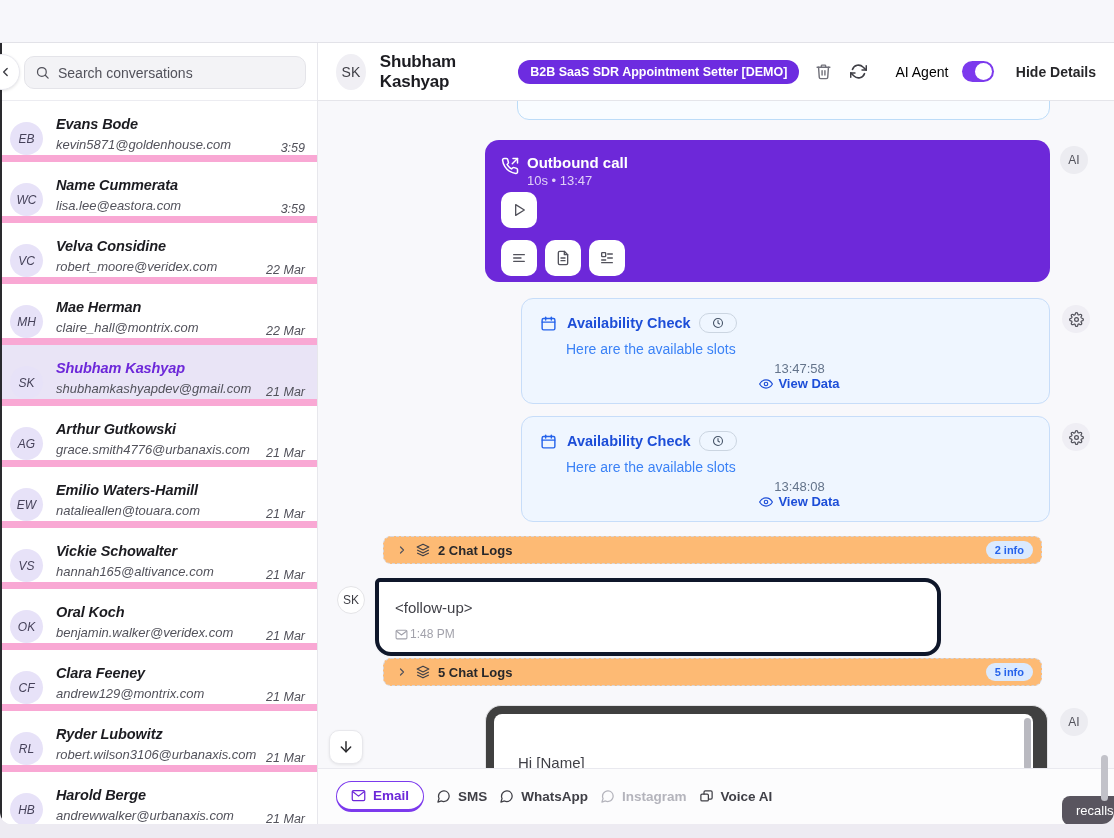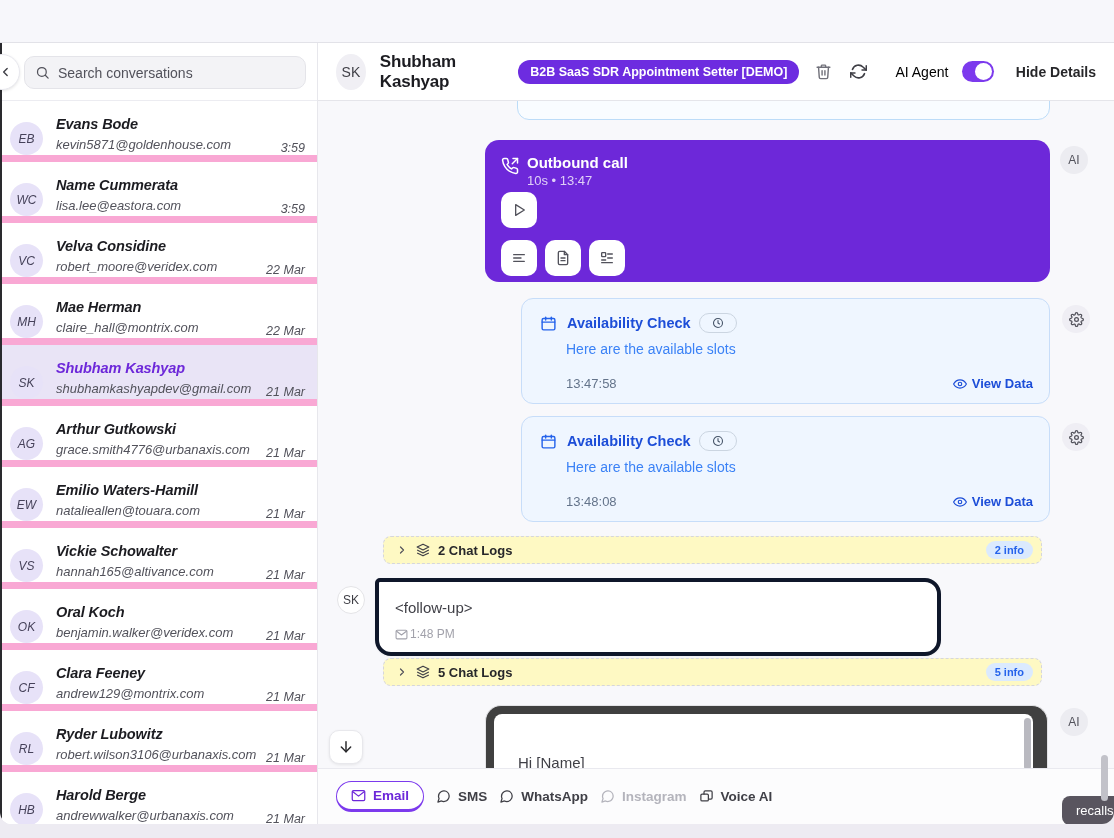--- a/index.html
+++ b/index.html
@@ -129,31 +129,31 @@
     background:#eff6ff; border:1px solid #c7ddf9; border-radius:12px; padding:14px 8px 12px 18px;
   }
   .tool-head { display:flex; align-items:center; gap:8px; }
   .tool-head .cal { color:#2563eb; }
   .tool-title { font-size:14.5px; font-weight:700; color:#1d4ed8; margin-left:2px; }
   .clock-pill {
     border:1px solid #cbd5e1; border-radius:999px; width:38px; height:20px;
     display:flex; align-items:center; justify-content:center; color:#475569; background:transparent;
   }
   .tool-msg { font-size:14px; color:#3b82f6; margin:8px 0 0 26px; }
-  .tool-foot { position:absolute; left:44px; right:16px; bottom:12px; display:flex; justify-content:space-between; align-items:center; }
+  .tool-foot { position:absolute; left:44px; right:16px; bottom:12px; display:flex; align-items:center;flex-direction:column; }
   .tool-time { font-size:13px; color:#64748b; }
   .view-data { display:flex; align-items:center; gap:5px; color:#1d4ed8; font-size:13px; font-weight:700; cursor:pointer; background:none; border:none; font-family:inherit; }
   .gear-btn {
     position:absolute; left:744px; width:28px; height:28px; border-radius:50%;
     background:#efeef4; border:none; display:flex; align-items:center; justify-content:center;
     color:#52525b; cursor:pointer;
   }
   .chatlog-row {
     position:absolute; left:65px; width:659px; height:28px;
-    border:1px dashed #d6d6dc; border-radius:8px; background:#fef9c3;
+    border:1px dashed #d6d6dc; border-radius:8px; background:#fdba74;
     display:flex; align-items:center; padding:0 8px 0 12px; gap:8px; cursor:pointer;
   }
   .chatlog-row .chev { color:#52525b; }
   .chatlog-row .layers { color:#3f3f46; }
   .chatlog-label { font-size:13px; font-weight:600; color:#27272a; flex:1; }
   .info-badge {
     background:#dbeafe; color:#2563eb; font-size:11px; font-weight:700;
     border-radius:999px; padding:3px 9px;
   }
   .sk-msg-avatar {

